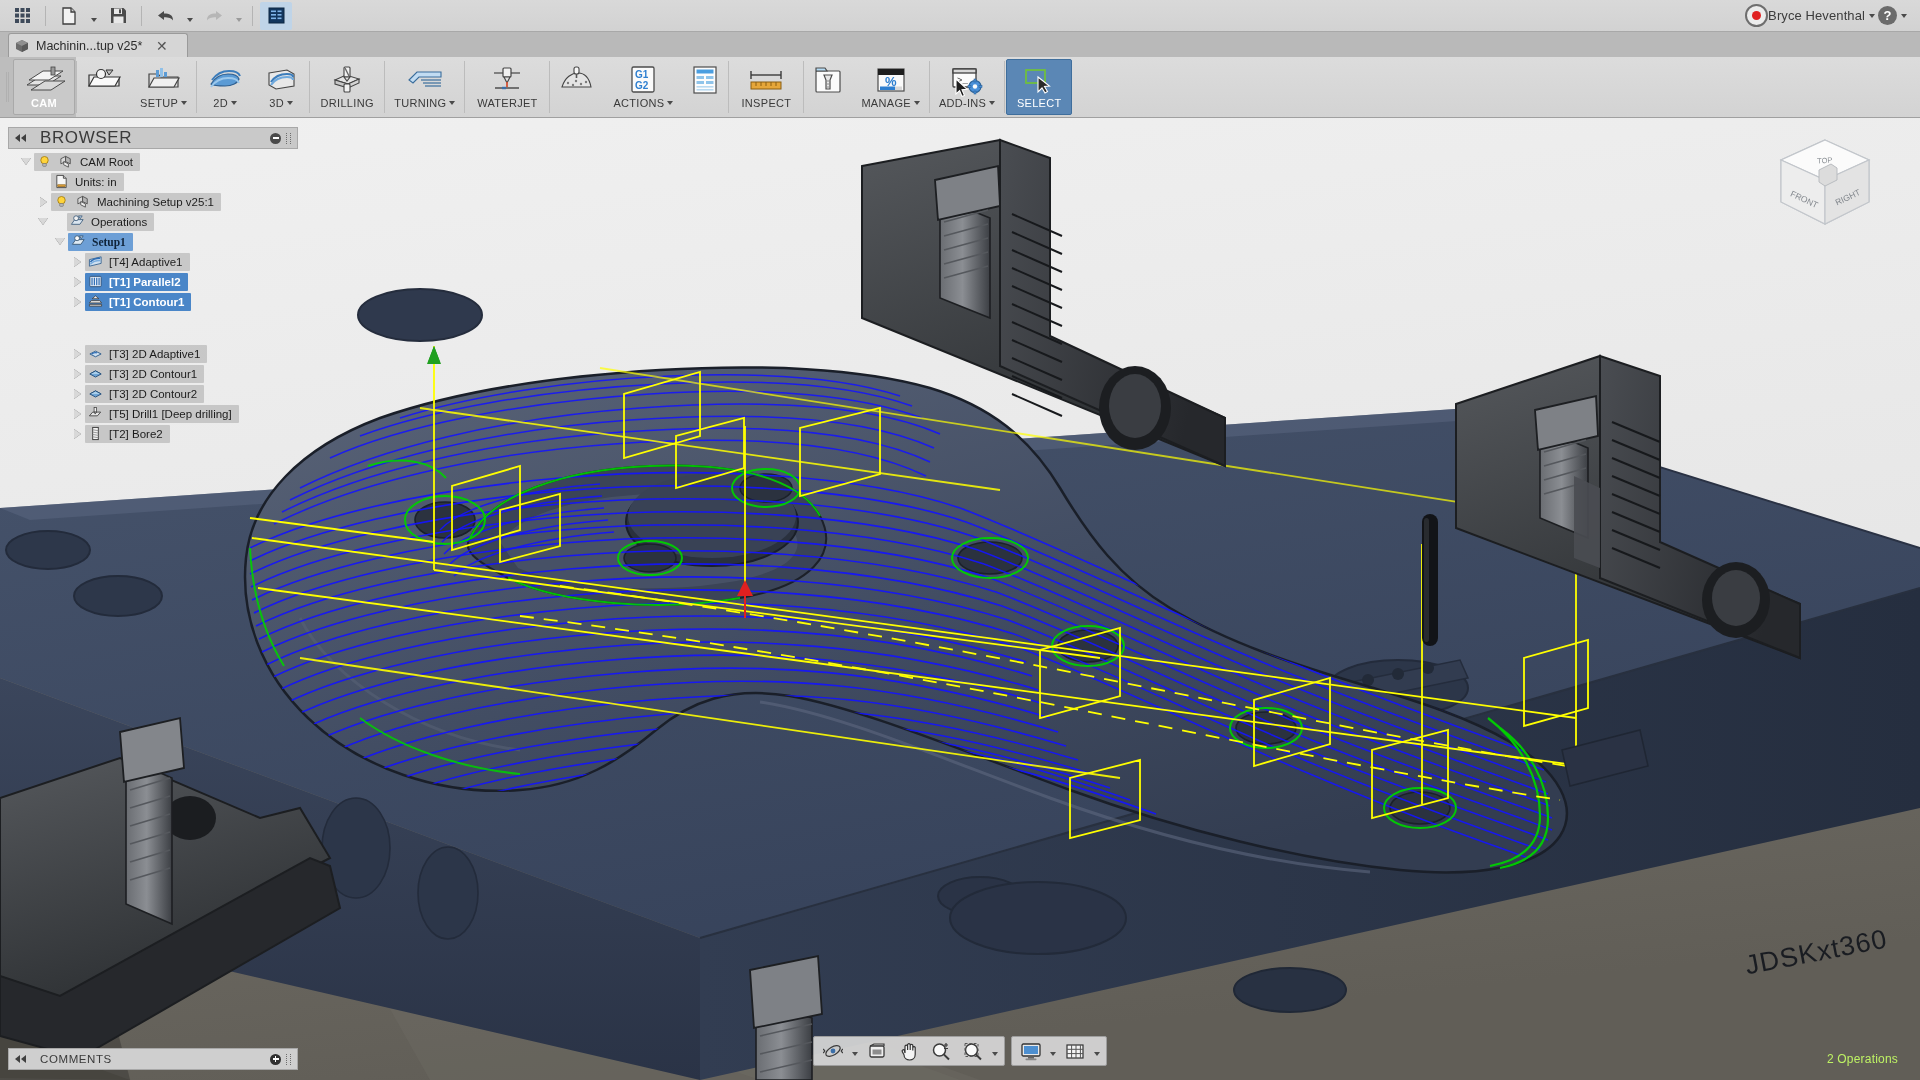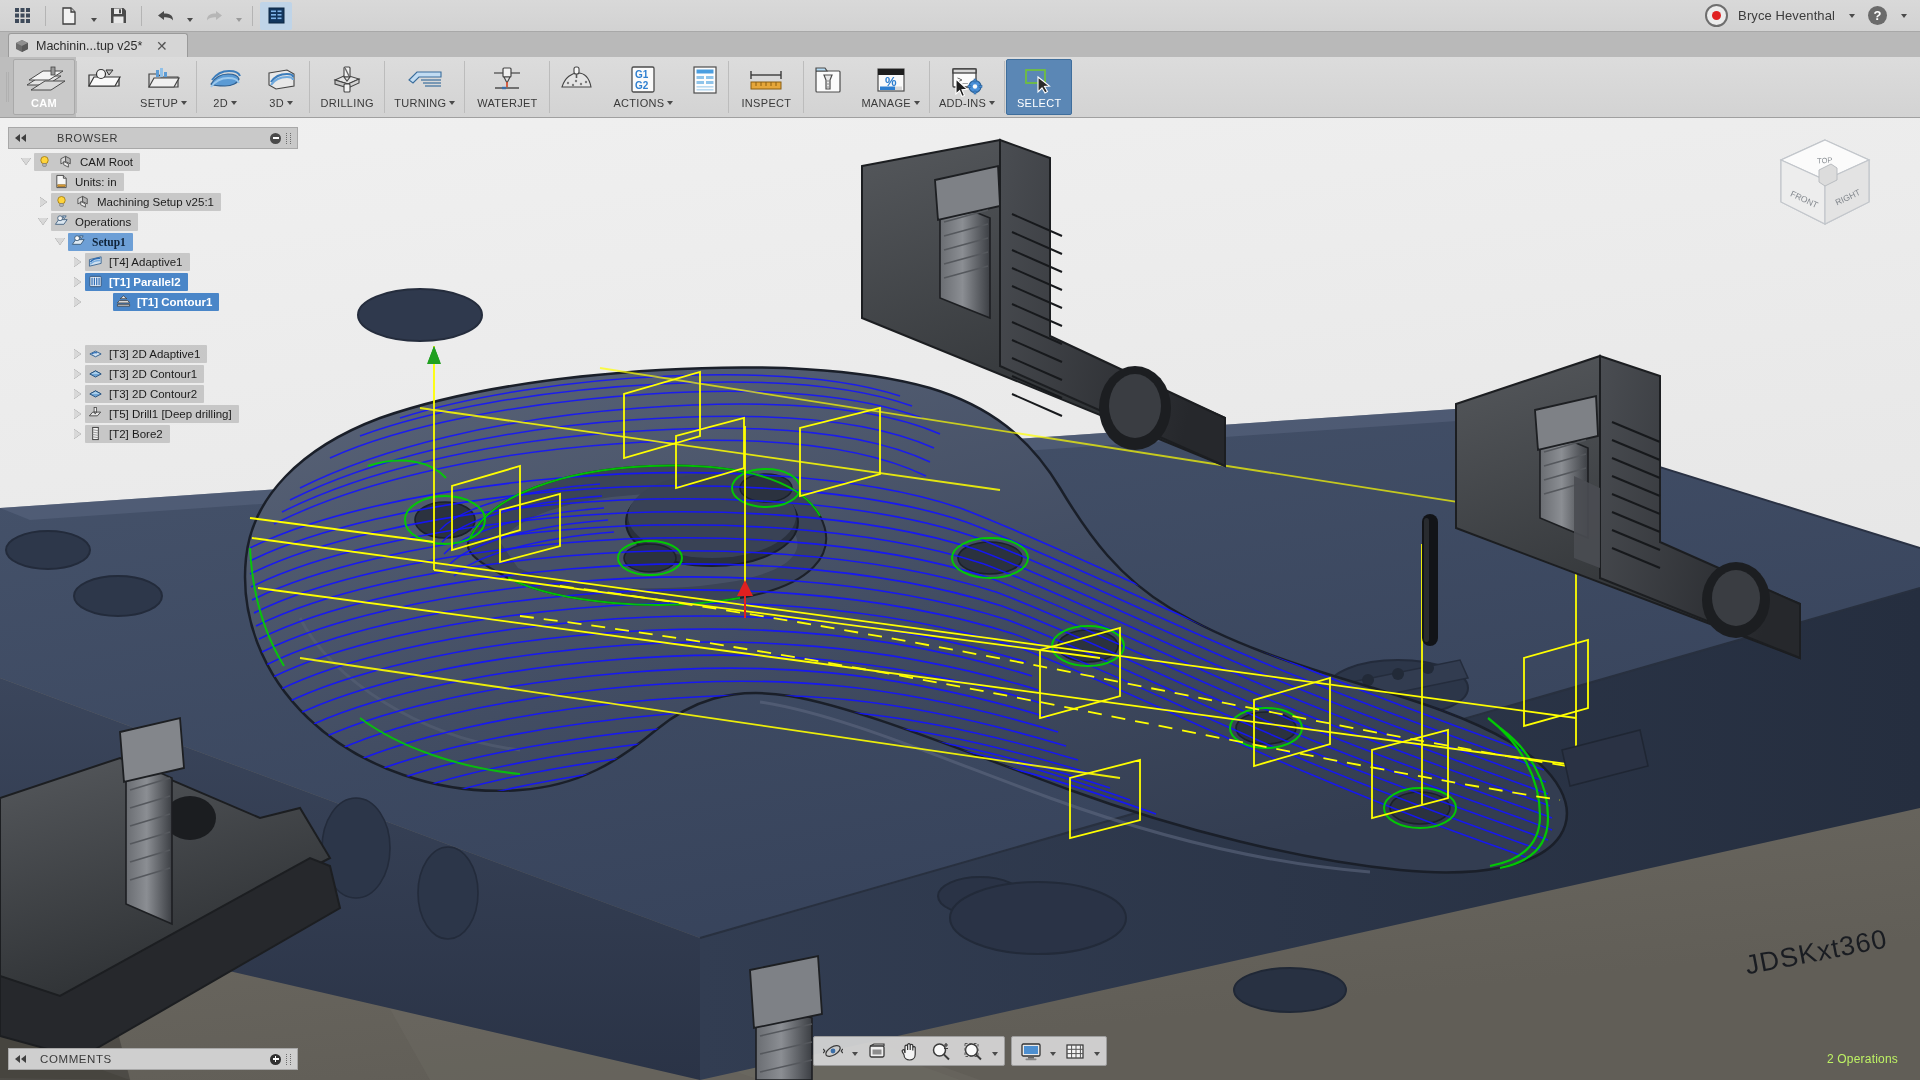--- a/index.html
+++ b/index.html
@@ -25,21 +25,21 @@
     cursor:pointer;border:1px solid transparent;border-radius:2px;
   }
   .qat-btn.active{background:#bfd4e8;}
   .qat-caret{
     width:13px;height:26px;display:flex;align-items:flex-end;justify-content:center;
     padding-bottom:7px;cursor:pointer;box-sizing:border-box;
   }
   .caret-d{width:0;height:0;border-left:3.5px solid transparent;border-right:3.5px solid transparent;border-top:4px solid #4a4a4a;}
   .caret-d.dim{border-top-color:#9a9a9a;}
   .qat-sep{width:1px;height:20px;background:#b4b4b4;margin:0 5px;}
-  .qat-right{margin-left:auto;display:flex;align-items:center;height:32px;padding-right:10px;gap:10px;}
+  .qat-right{margin-left:auto;display:flex;align-items:center;height:32px;padding-right:10px;}
   .user-name{font-size:13px;color:#3c3c3c;letter-spacing:.1px;}
   .rec-dot{
     width:19px;height:19px;border-radius:50%;border:2px solid #6e6e6e;
     display:flex;align-items:center;justify-content:center;background:#ececec;cursor:pointer;
   }
   .rec-dot i{width:9px;height:9px;border-radius:50%;background:#e02020;display:block;}
   .help-circ{
     width:19px;height:19px;border-radius:50%;background:#6b6b6b;color:#fff;
     font-size:13px;font-weight:bold;display:flex;align-items:center;justify-content:center;cursor:pointer;
   }
@@ -98,21 +98,21 @@
   .vp-bg{position:absolute;inset:0;}
 
   
   .browser{
     position:absolute;left:8px;top:9px;width:290px;
   }
   .browser-head{
     height:22px;background:#c9c9c9;border:1px solid #a8a8a8;
     display:flex;align-items:center;padding:0 6px;box-sizing:border-box;
   }
-  .browser-head .bh-title{font-size:11px;color:#3a3a3a;letter-spacing:.6px;margin-left:31px;}
+  .browser-head .bh-title{font-size:17px;color:#3a3a3a;letter-spacing:.6px;margin-left:14px;}
   .bh-collapse{display:flex;align-items:center;gap:1px;cursor:pointer;}
   .tri-l{width:0;height:0;border-top:4px solid transparent;border-bottom:4px solid transparent;border-right:5px solid #3f3f3f;}
   .bh-right{margin-left:auto;display:flex;align-items:center;gap:5px;}
   .minus-circ{width:11px;height:11px;border-radius:50%;background:#4a4a4a;display:flex;align-items:center;justify-content:center;cursor:pointer;}
   .minus-circ i{width:6px;height:1.5px;background:#fff;display:block;}
   .grip-v{width:3px;height:11px;border-left:1px dotted #6d6d6d;border-right:1px dotted #6d6d6d;}
 
   .tree{padding-top:3px;}
   .trow{
     display:flex;align-items:center;height:19px;margin-bottom:1px;position:relative;
@@ -975,21 +975,21 @@
               <span class="ticon">
                 <svg width="15" height="15" viewBox="0 0 16 16">
                   <path d="M2 5 L7 2.5 L7 8 L2 10.5 Z" fill="#d8d8d8" stroke="#4a4a4a" stroke-width=".9"></path>
                   <path d="M7 2.5 L12 5 L12 10.5 L7 8 Z" fill="#b4b4b4" stroke="#4a4a4a" stroke-width=".9"></path>
                   <path d="M5 8 L10 10.5 L10 14 L5 11.5 Z" fill="#ececec" stroke="#4a4a4a" stroke-width=".9"></path>
                 </svg>
               </span>
               <span class="tlabel">Machining Setup v25:1</span>
             </span>
           </div>
-          <div class="trow" style="padding-left: 27px;">
+          <div class="trow" style="padding-left: 27px; gap: 16px;">
             <span class="tarrow">
               <i class="arw-d"></i>
             </span>
             <span class="tlabelbox">
               <span class="ticon">
                 <svg width="15" height="15" viewBox="0 0 16 16">
                   <path d="M1.5 11 L5 6 L14 6 L10.5 11 Z" fill="#dbe6f0" stroke="#3a5a7a" stroke-width=".9"></path>
                   <circle cx="6.5" cy="4.5" r="2.6" fill="#f2f2f2" stroke="#3a5a7a" stroke-width=".9"></circle>
                   <path d="M9 2 L13 2 L11 5 Z" fill="#b9cfe4" stroke="#3a5a7a" stroke-width=".8"></path>
                 </svg>
@@ -1039,21 +1039,21 @@
                     <line x1="4.3" y1="4" x2="4.3" y2="12"></line>
                     <line x1="6.8" y1="4" x2="6.8" y2="12"></line>
                     <line x1="9.3" y1="4" x2="9.3" y2="12"></line>
                     <line x1="11.8" y1="4" x2="11.8" y2="12"></line>
                   </g>
                 </svg>
               </span>
               <span class="tlabel">[T1] Parallel2</span>
             </span>
           </div>
-          <div class="trow" style="padding-left: 61px; gap: 28px;">
+          <div class="trow" style="padding-left: 61px;">
             <span class="tarrow">
               <i class="arw-r"></i>
             </span>
             <span class="tlabelbox selb">
               <span class="ticon">
                 <svg width="15" height="15" viewBox="0 0 16 16">
                   <path d="M8 2 L11.5 5 L4.5 5 Z" fill="#f0f0f0" stroke="#3a3a3a" stroke-width=".8"></path>
                   <path d="M3.5 7 L12.5 7 L14.5 9.5 L1.5 9.5 Z" fill="#e2e2e2" stroke="#3a3a3a" stroke-width=".8"></path>
                   <path d="M1.5 11 L14.5 11 L14.5 13 L1.5 13 Z" fill="#cfcfcf" stroke="#3a3a3a" stroke-width=".8"></path>
                 </svg>

